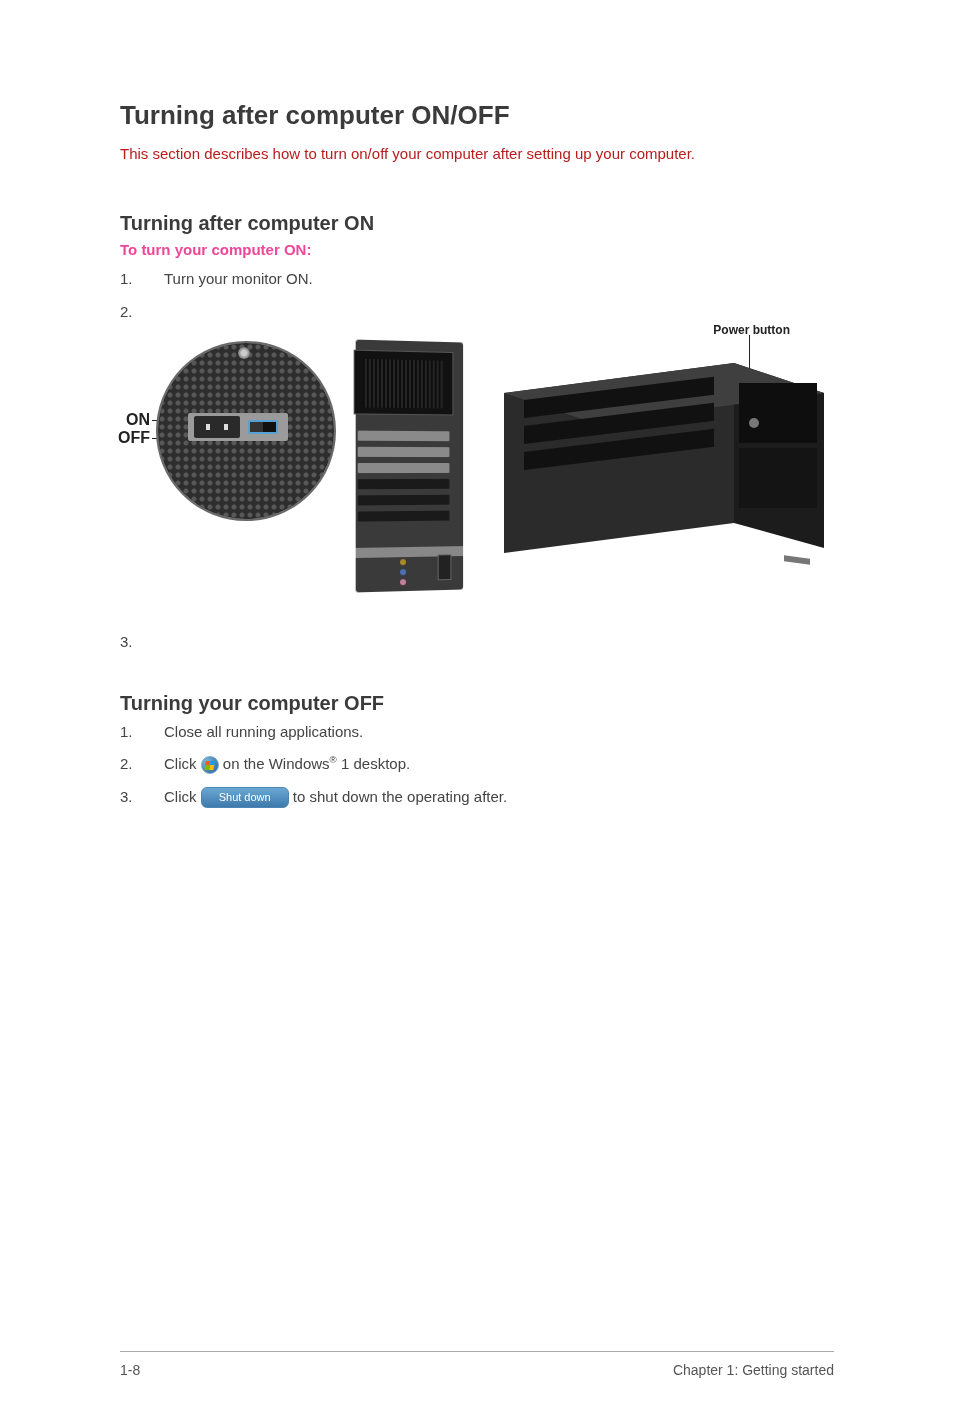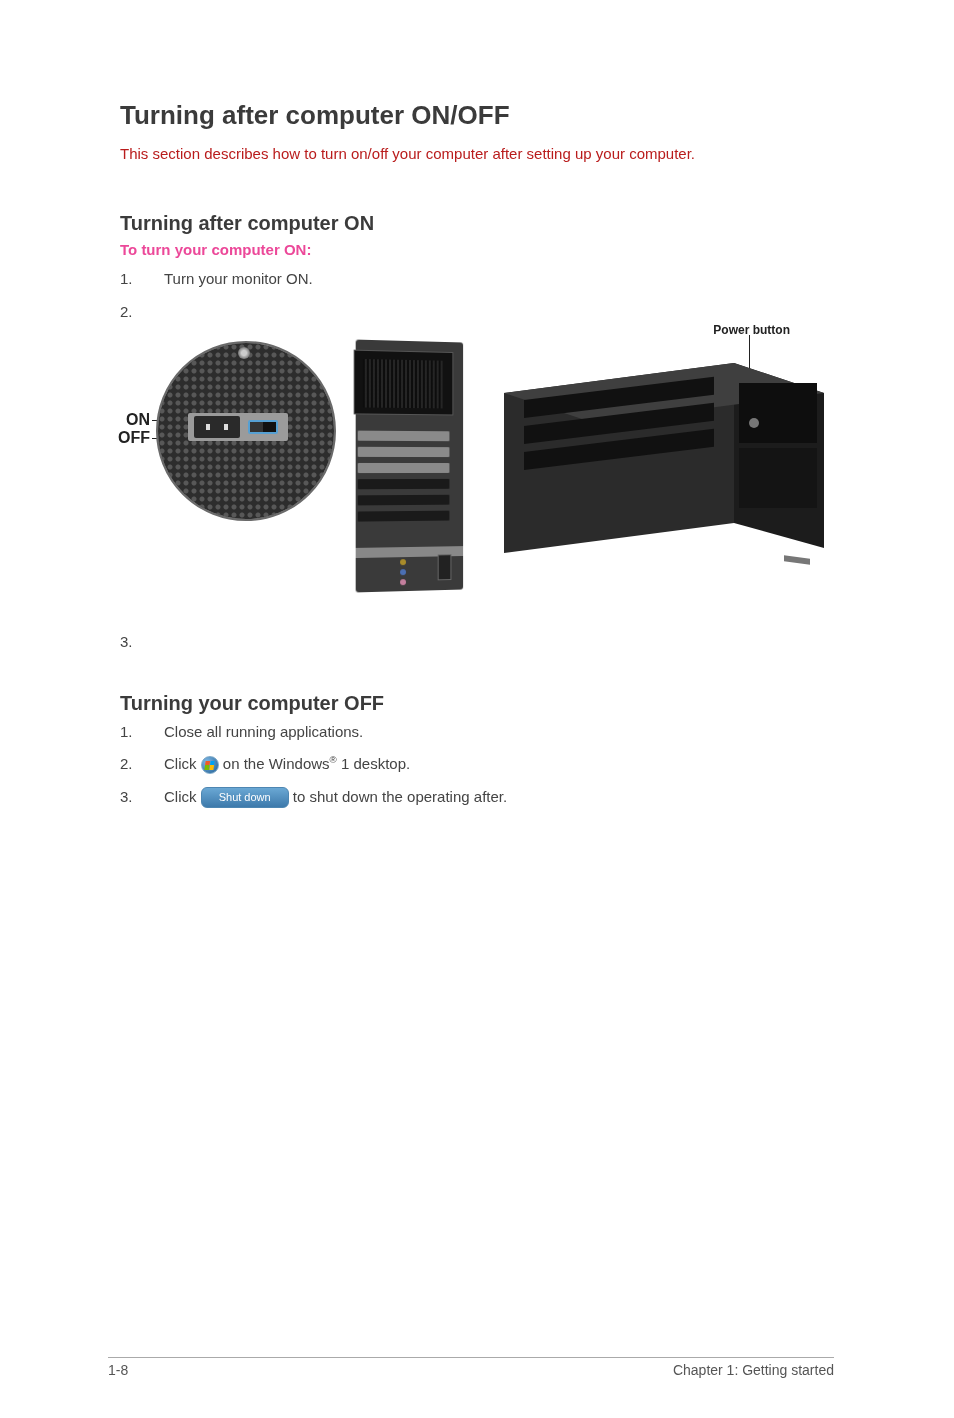--- a/index.html
+++ b/index.html
@@ -271,24 +271,24 @@
     background: linear-gradient(#6aa8d4, #3d79ab);
     color: #fff;
     font-size: 11px;
     border-radius: 6px;
     vertical-align: middle;
   }
   sup { font-size: 0.65em; }
   .footer {
     position: absolute;
     bottom: 40px;
-    left: 108px;
+    left: 120px;
     right: 120px;
     border-top: 1px solid #aaa;
-    padding-top: 4px;
+    padding-top: 10px;
     font-size: 14px;
     color: #555;
     display: flex;
     justify-content: space-between;
   }
 </style>
 </head>
 <body>
 
 <h1>Turning after computer ON/OFF</h1>

